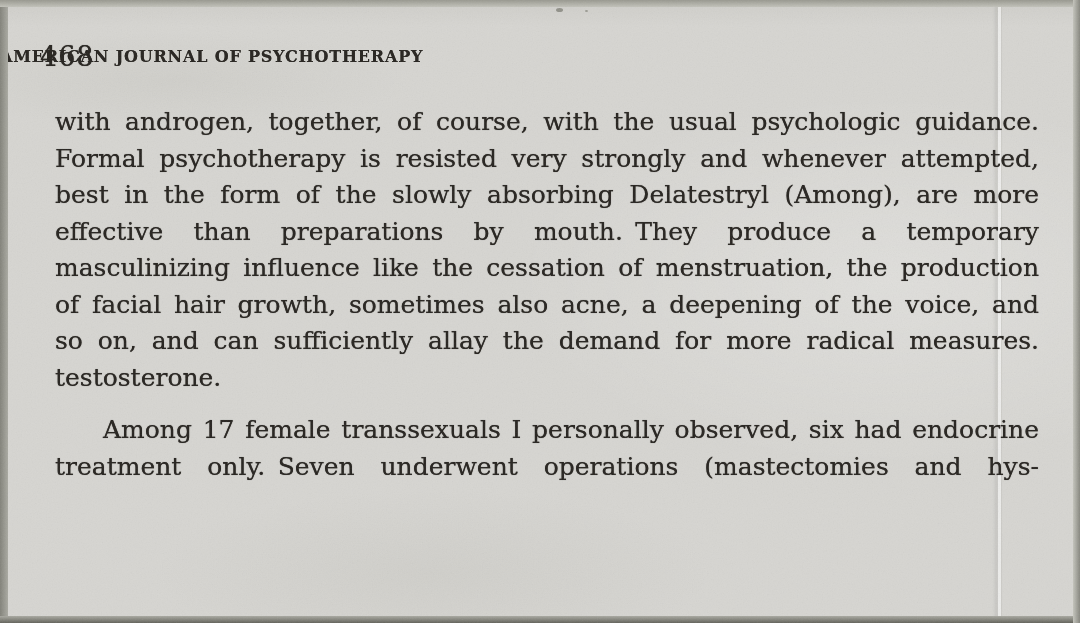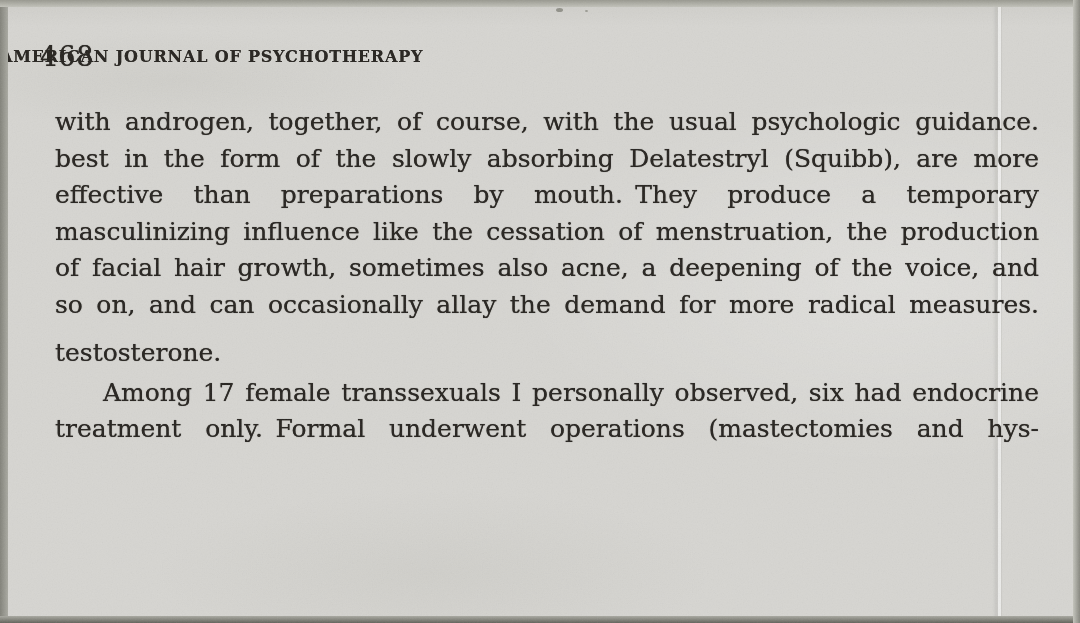--- a/index.html
+++ b/index.html
@@ -93,24 +93,23 @@
   .tline {
     text-align: justify;
     text-align-last: justify;
     text-justify: inter-word;
     height: 36.55px;
     white-space: nowrap;
   }
   .tline.flush-left {
     text-align: left;
     text-align-last: left;
-    margin-top: 12px;
   }
   .tline.indent { padding-left: 48px; }
-  .para-2 { margin-top: 3px; }
+  .para-2 { margin-top: 16px; }
 
   .noise {
     position: absolute;
     left: 0; top: 0;
     z-index: 5;
     pointer-events: none;
   }
 </style>
 </head>
 <body>
@@ -122,30 +121,31 @@
   <div class="speck2"></div>
 
   <div class="running-header">
     <div class="page-number">468</div>
     <div class="journal-title">AMERICAN JOURNAL OF PSYCHOTHERAPY</div>
   </div>
 
   <div class="body-text">
     <div class="para-1">
       <div class="tline">with androgen, together, of course, with the usual psychologic guidance.</div>
-      <div class="tline">best in the form of the slowly absorbing Delatestryl (Squibb), are more</div>
+      <div class="tline">Formal psychotherapy is resisted very strongly and whenever attempted,</div>
+      <div class="tline">best in the form of the slowly absorbing Delatestryl (Among), are more</div>
       <div class="tline">effective than preparations by mouth. They produce a temporary</div>
       <div class="tline">masculinizing influence like the cessation of menstruation, the production</div>
       <div class="tline">of facial hair growth, sometimes also acne, a deepening of the voice, and</div>
-      <div class="tline">so on, and can occasionally allay the demand for more radical measures.</div>
+      <div class="tline">so on, and can sufficiently allay the demand for more radical measures.</div>
       <div class="tline flush-left">testosterone.</div>
     </div>
     <div class="para-2">
       <div class="tline indent">Among 17 female transsexuals I personally observed, six had endocrine</div>
-      <div class="tline">treatment only. Formal underwent operations (mastectomies and hys-</div>
+      <div class="tline">treatment only. Seven underwent operations (mastectomies and hys-</div>
     </div>
   </div>
 
   <div class="edge edge-left"></div>
   <div class="edge edge-top"></div>
   <div class="edge edge-bottom"></div>
   <div class="edge edge-right"></div>
 
   <svg class="noise" width="1080" height="623" xmlns="http://www.w3.org/2000/svg">
     <filter id="paperNoise">

